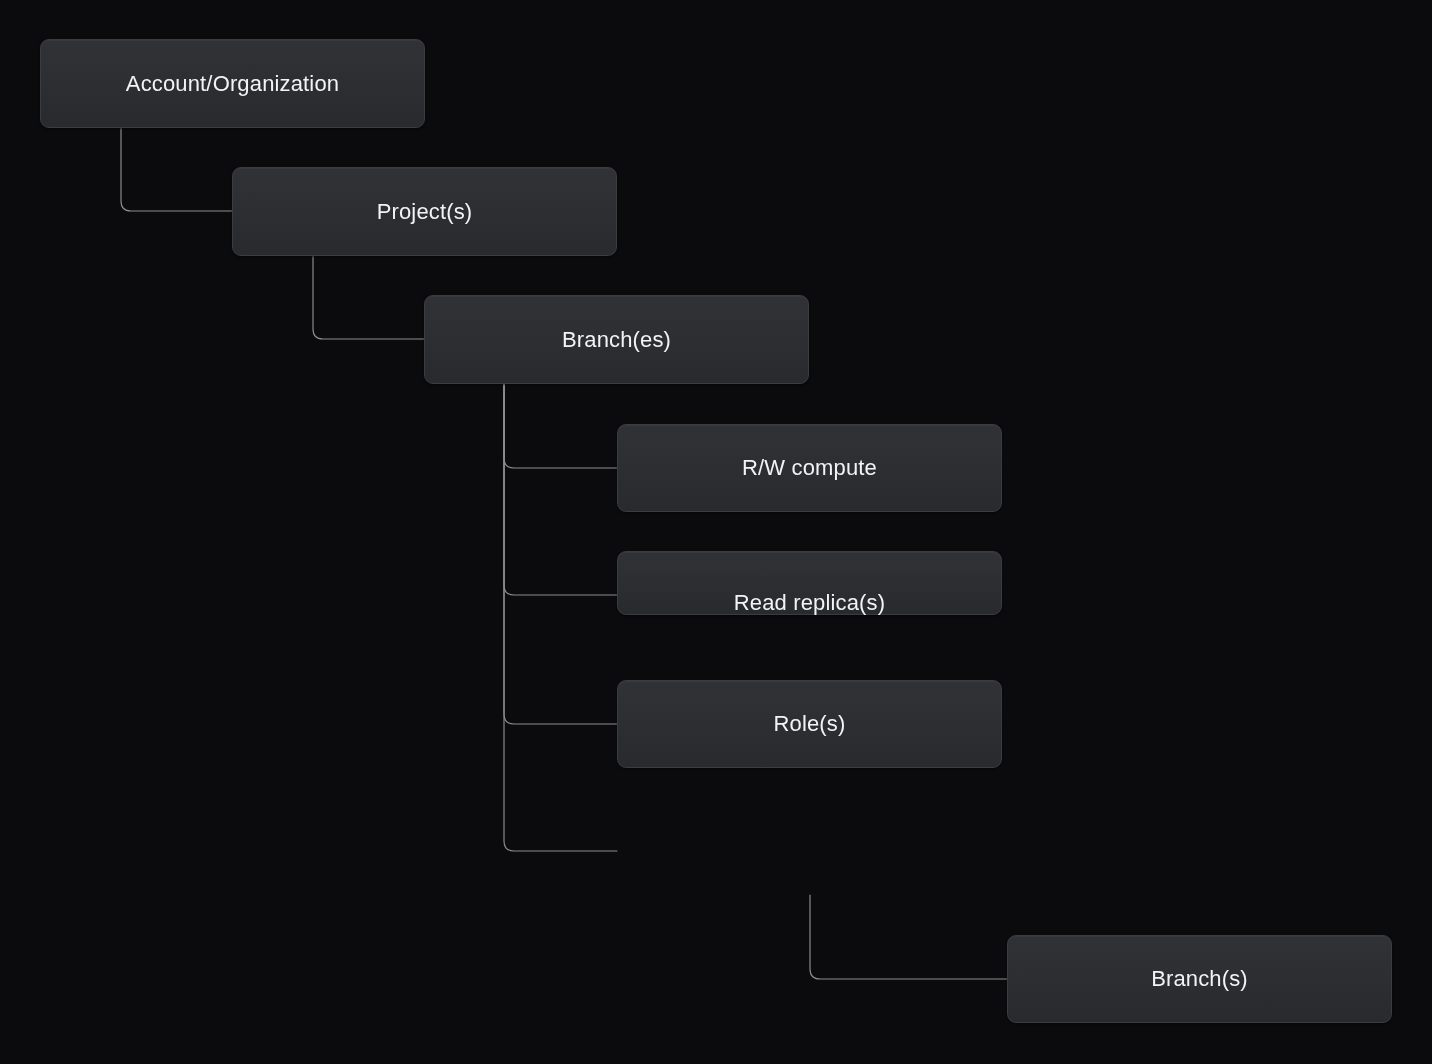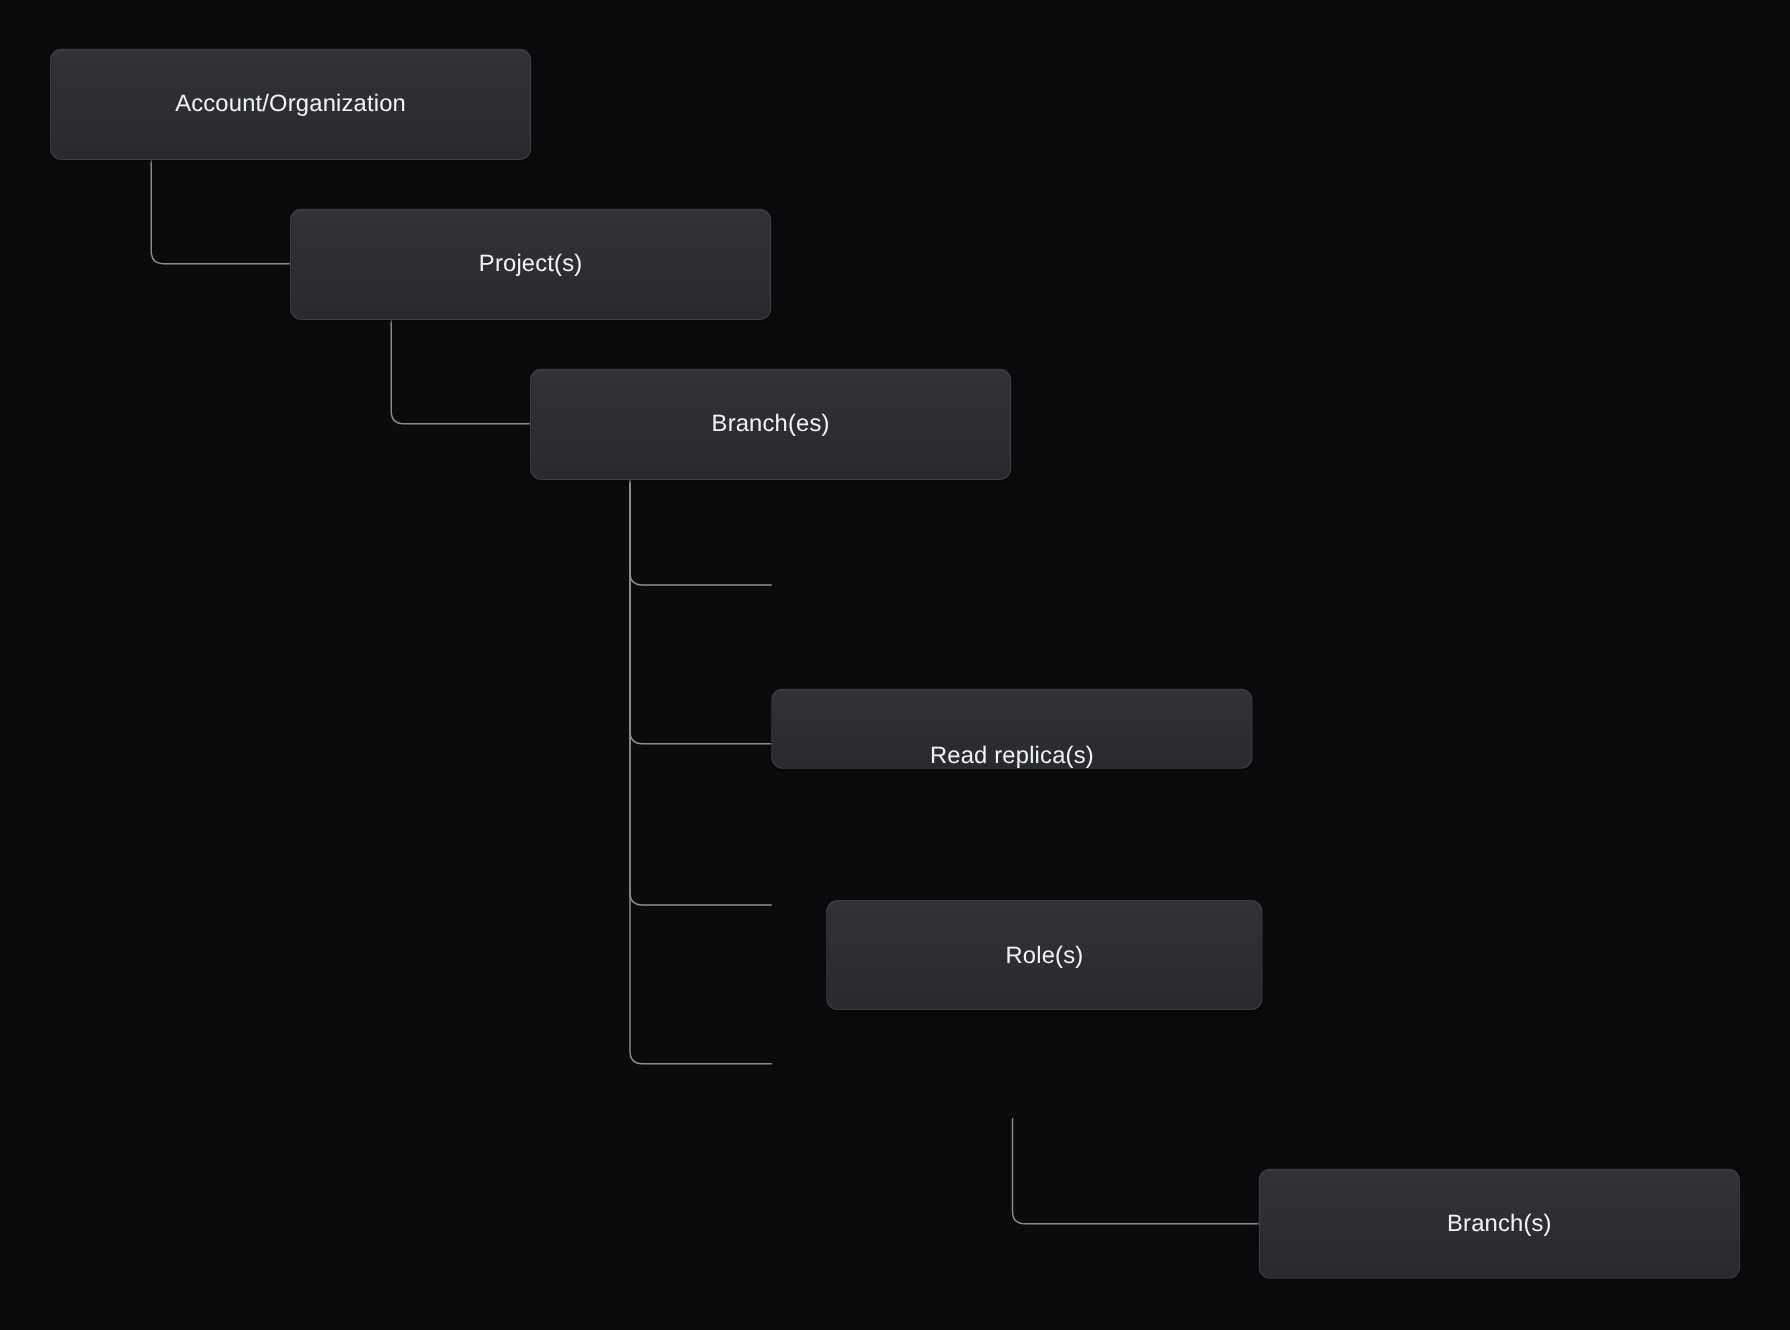--- a/index.html
+++ b/index.html
@@ -42,21 +42,21 @@
     justify-content: center;
     border-radius: 9px;
     background: linear-gradient(180deg, #303236 0%, #2d2f33 45%, #282a2e 100%);
     border: 1px solid #3a3c40;
     box-shadow: 0 1px 2px rgba(0,0,0,0.55),
                 inset 0 1px 0 rgba(255,255,255,0.035);
     z-index: 2;
   }
   .node-label {
     color: #f2f3f4;
-    font-size: 19px;
+    font-size: 22px;
     line-height: 1;
     letter-spacing: 0.15px;
     font-weight: 400;
     white-space: nowrap;
     text-align: center;
     user-select: none;
   }
 </style>
 </head>
 <body style="background: rgb(11, 11, 13);">
@@ -80,26 +80,29 @@
   </div>
 
   <div class="node" style="left: 424px; top: 295px; width: 385px; height: 89px; background: linear-gradient(rgb(48, 50, 54) 0%, rgb(40, 42, 46) 100%); border-color: rgb(58, 60, 64);">
     <span class="node-label" style="color: rgb(242, 243, 244);">Branch(es)</span>
   </div>
 
   <div class="node" style="left: 232px; top: 167px; width: 385px; height: 89px; background: linear-gradient(rgb(48, 50, 54) 0%, rgb(40, 42, 46) 100%); border-color: rgb(58, 60, 64);">
     <span class="node-label" style="color: rgb(242, 243, 244);">Project(s)</span>
   </div>
 
+  <div class="node" style="left: 617px; top: 424px; width: 385px; height: 88px; background: linear-gradient(rgb(48, 50, 54) 0%, rgb(40, 42, 46) 100%); border-color: rgb(58, 60, 64);">
+    <span class="node-label" style="color: rgb(242, 243, 244);">R/W compute</span>
+  </div>
 
   <div class="node" style="left: 617px; top: 551px; width: 385px; height: 64px; background: linear-gradient(rgb(48, 50, 54) 0%, rgb(40, 42, 46) 100%); border-color: rgb(58, 60, 64); align-items: flex-end;">
     <span class="node-label" style="color: rgb(242, 243, 244);">Read replica(s)</span>
   </div>
 
-  <div class="node" style="left: 617px; top: 720px; width: 349px; height: 88px; background: linear-gradient(rgb(48, 50, 54) 0%, rgb(40, 42, 46) 100%); border-color: rgb(58, 60, 64); margin-left: 44px;">
+  <div class="node" style="left: 617px; top: 680px; width: 385px; height: 88px; background: linear-gradient(rgb(48, 50, 54) 0%, rgb(40, 42, 46) 100%); border-color: rgb(58, 60, 64);">
     <span class="node-label" style="color: rgb(242, 243, 244);">Role(s)</span>
   </div>
 
 
   <div class="node" style="left: 1007px; top: 935px; width: 385px; height: 88px; background: linear-gradient(rgb(48, 50, 54) 0%, rgb(40, 42, 46) 100%); border-color: rgb(58, 60, 64);">
     <span class="node-label" style="color: rgb(242, 243, 244);">Branch(s)</span>
   </div>
 
 </div>
 

